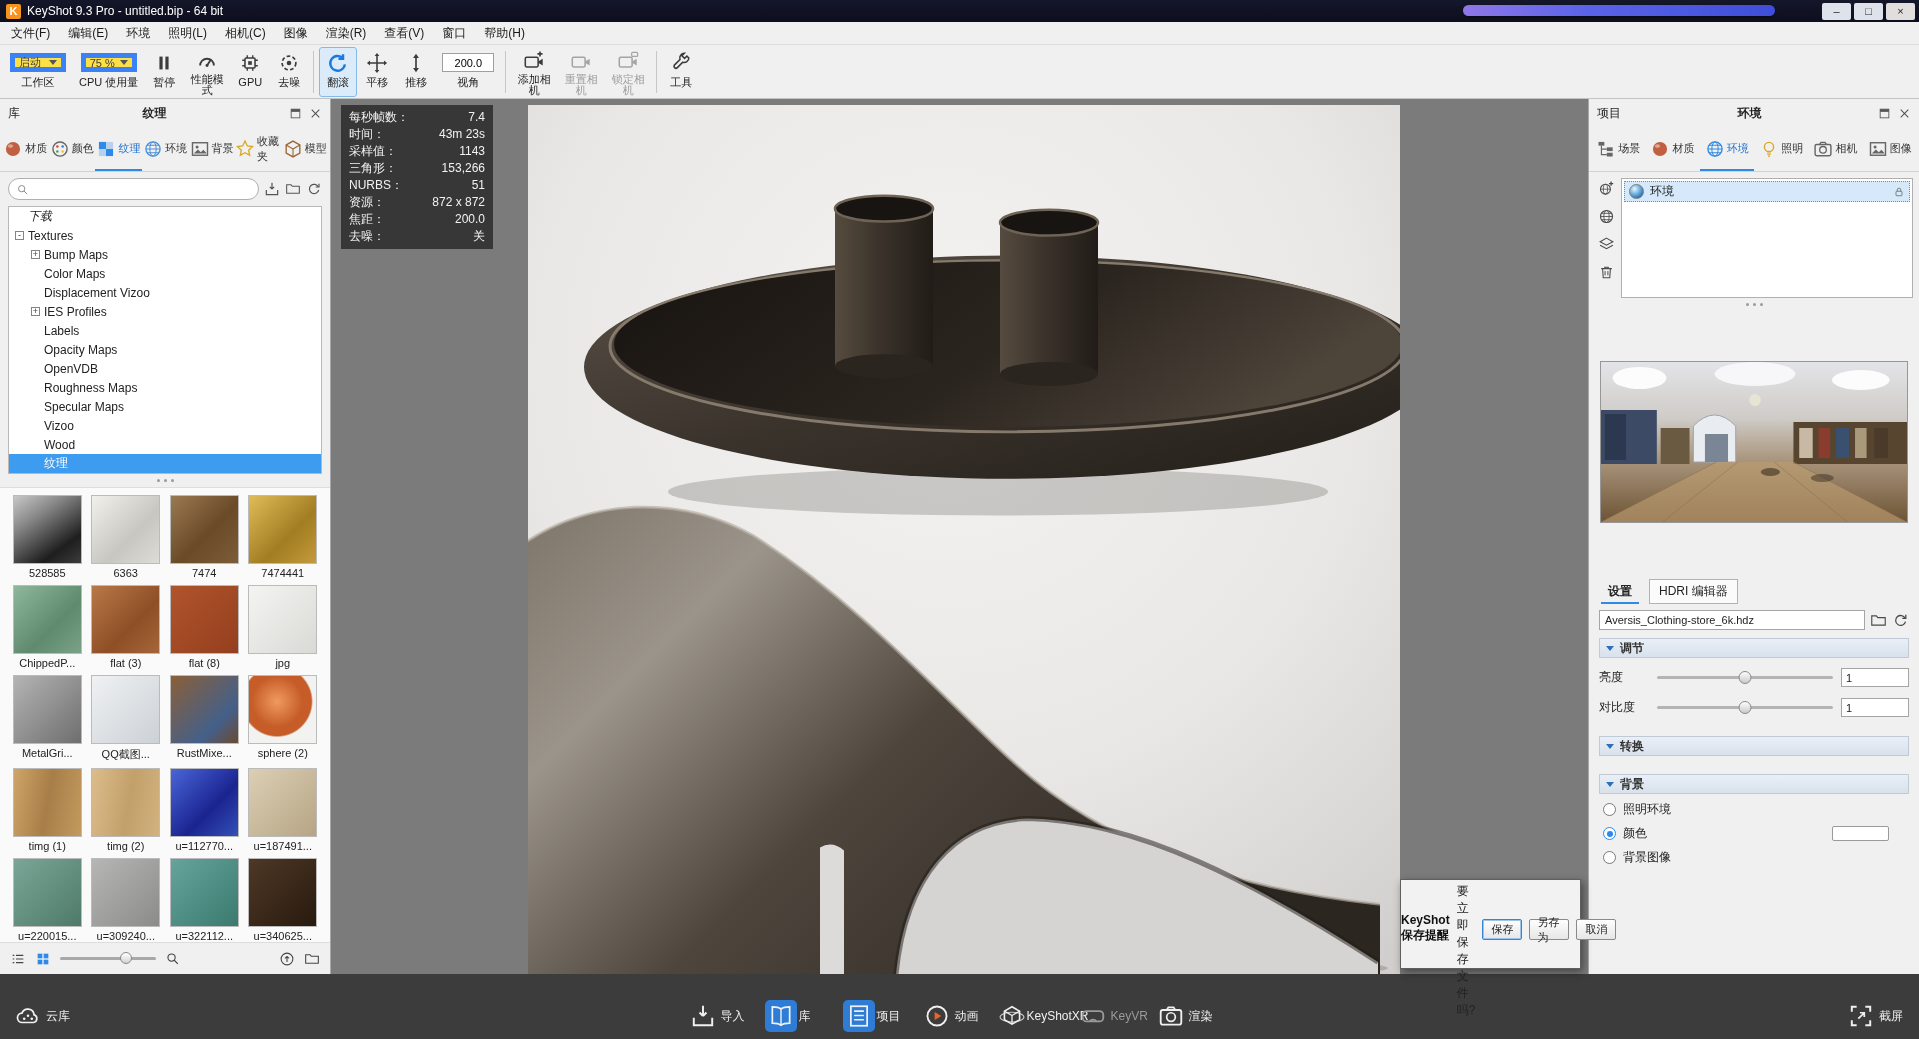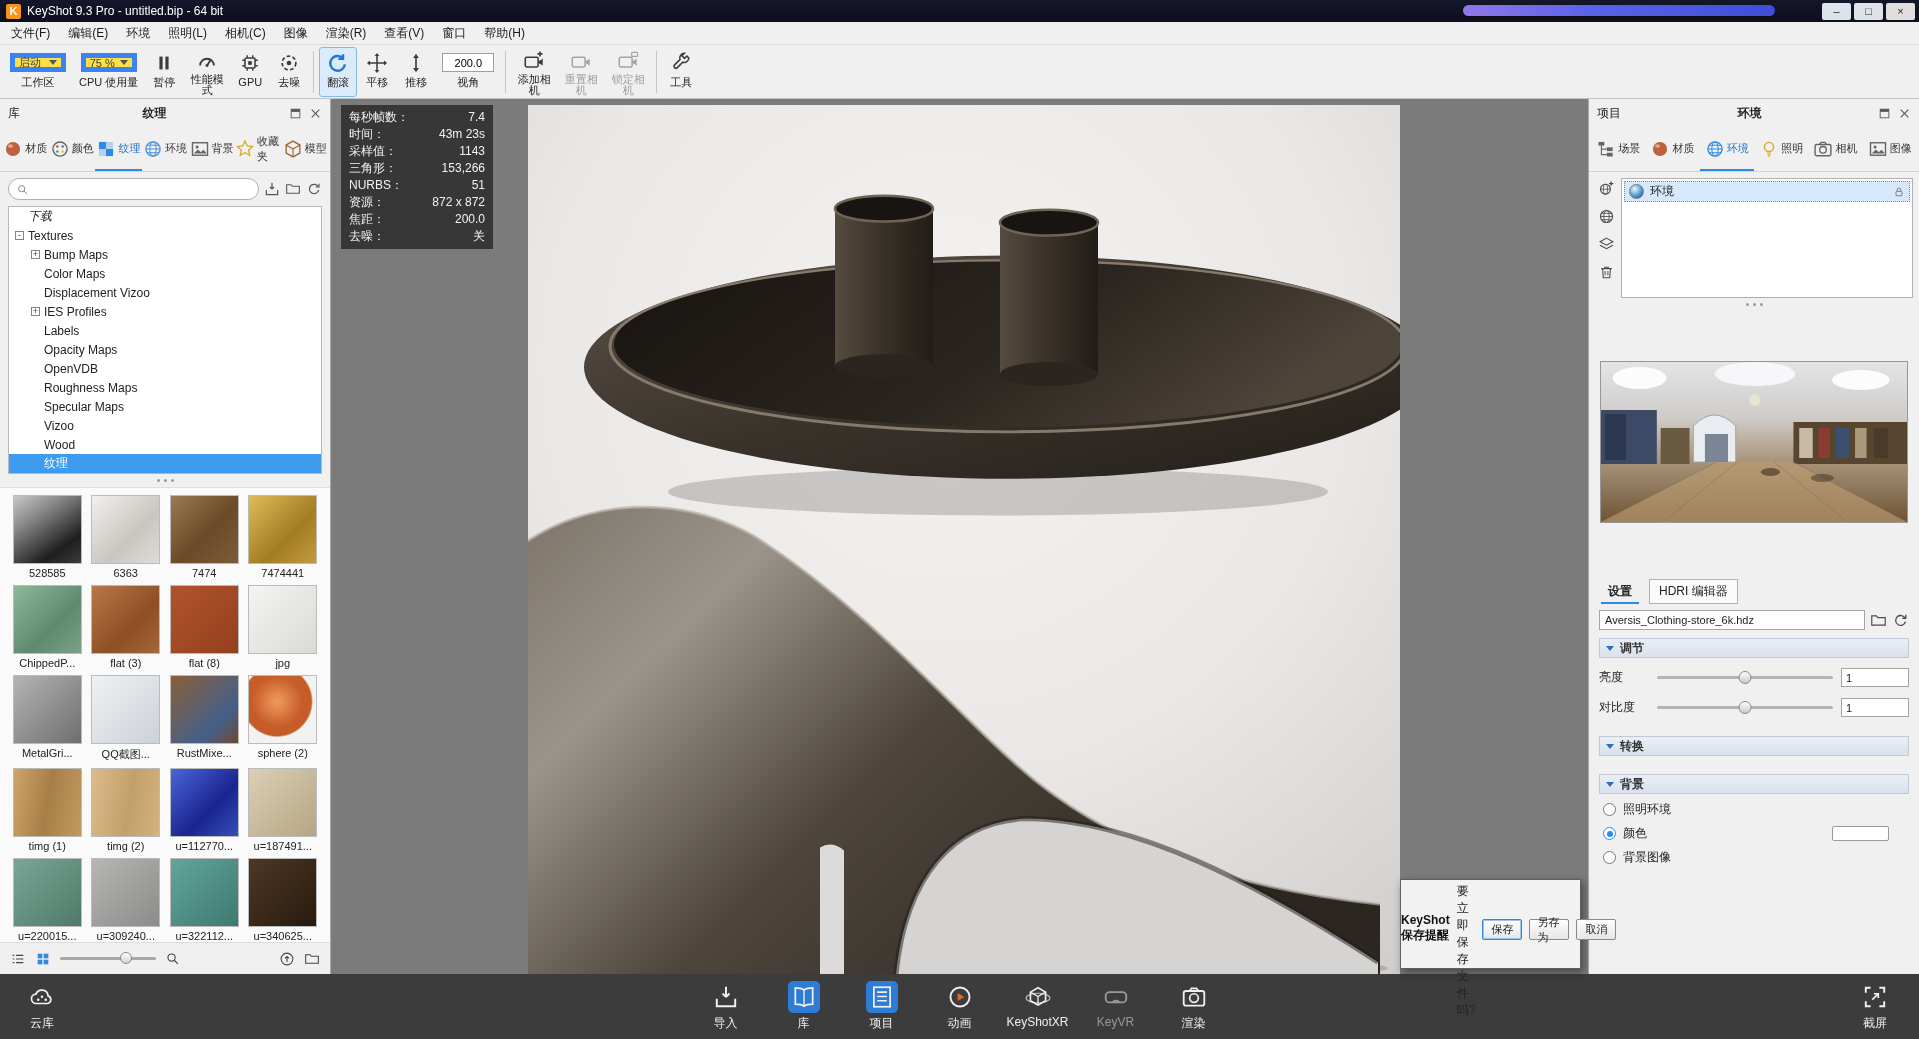--- a/index.html
+++ b/index.html
@@ -121,21 +121,21 @@
   
   .dialog { position:absolute; left:1400px; top:879px; width:181px; height:90px; background:#f2f2f2; border:1px solid #5f5f5f; box-shadow:2px 3px 8px rgba(0,0,0,.45); z-index:20; display:flex; flex-direction:row; align-items:center; padding-top:9px; gap:7px; }
   .dialog-title { font-weight:bold; font-size:12px; color:#111; }
   .dialog-msg { font-size:12px; color:#222;margin-top:45px; }
   .dialog-buttons { display:flex; gap:7px; margin-top:2px; }
   .dlg-btn { min-width:40px; height:21px; border:1px solid #8a8a8a; background:linear-gradient(#fefefe,#e6e6e6); font-size:11px; display:flex; align-items:center; justify-content:center; padding:0 7px; border-radius:2px; }
   .dlg-btn.primary { border-color:#3a84d8; box-shadow:0 0 0 1px #9cc3ec inset; }
 
   
   .bottombar { position:absolute; bottom:0; left:0; right:0; height:65px; background:#3c3c3c; z-index:15; }
-  .bb-item { display:flex; flex-direction:column; align-items:center; gap:2px; color:#f0f0f0; font-size:12px; width:78px; }
+  .bb-item { display:flex; flex-direction:row; align-items:center; gap:2px; color:#f0f0f0; font-size:12px; width:78px; }
   .bb-icon { width:32px; height:32px; display:flex; align-items:center; justify-content:center; border-radius:5px; color:#f0f0f0; }
   .bb-item.active .bb-icon { background:#2e7cd6; }
   .bb-item.disabled { color:#9a9a9a; }
   .bb-item.disabled .bb-icon { color:#9a9a9a; }
   .bb-center { position:absolute; left:50%; transform:translateX(-50%); bottom:7px; display:flex; gap:0px; }
   .bb-cloud { position:absolute; left:12px; bottom:7px; width:60px; }
   .bb-shot { position:absolute; right:14px; bottom:7px; width:60px; }
   .bb-label { white-space:nowrap; }
 </style>
 </head>

